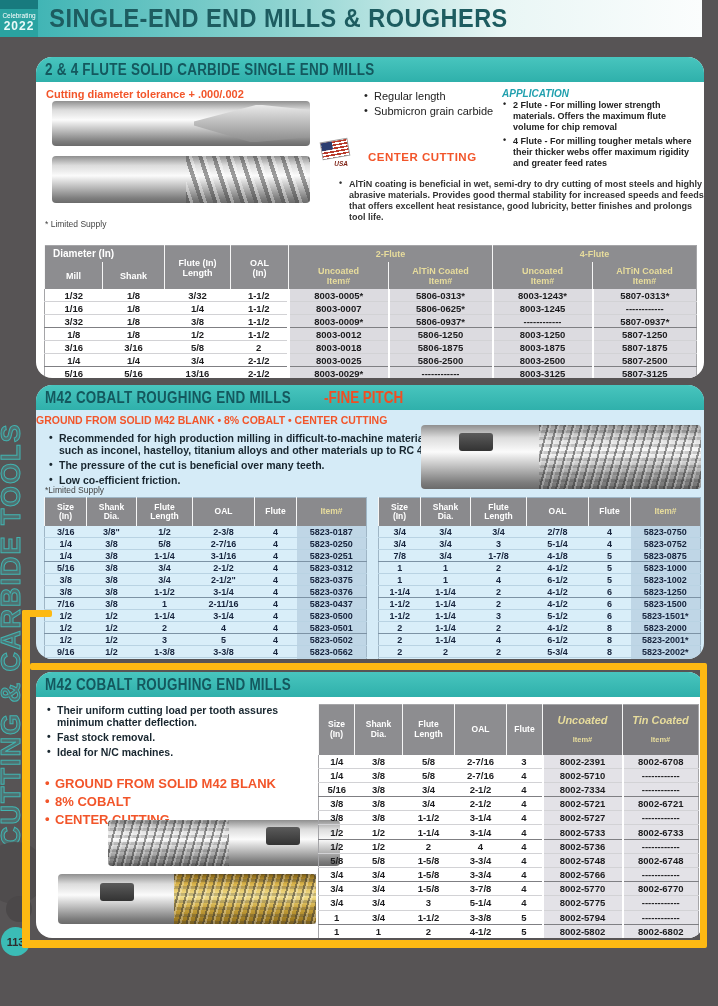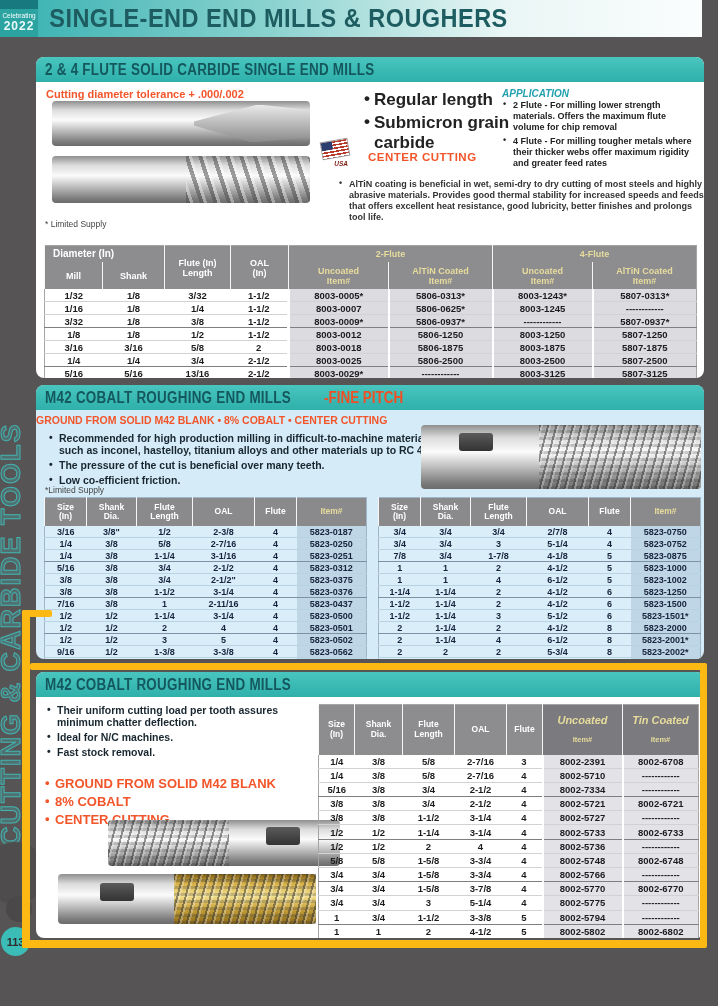--- a/index.html
+++ b/index.html
@@ -22,38 +22,38 @@
       writing-mode:vertical-rl;transform:rotate(180deg);text-align:center;
       font-size:27px;font-weight:bold;letter-spacing:2px;white-space:nowrap;
       color:rgba(66,180,177,.30);-webkit-text-stroke:1px #42b4b1}
   .gear1{position:absolute;left:-16px;top:842px;width:62px;height:62px;border-radius:50%;background:#4f4c4d}
   .gear2{position:absolute;left:6px;top:896px;width:26px;height:26px;border-radius:50%;background:#4b4849}
   .page-badge{position:absolute;left:1px;top:927px;width:29px;height:29px;border-radius:50%;
       background:#3bbcb6;display:flex;align-items:center;justify-content:center;
       font-size:11px;font-weight:bold;color:#2e2c2d}
 
   
-  .card{position:absolute;background:#fff;border-radius:8px;overflow:hidden}
+  .card{position:absolute;background:#fff;border-radius:16px;overflow:hidden}
   #card1{left:36px;top:57px;width:668px;height:321px}
   #card2{left:36px;top:385px;width:668px;height:274px;background:#d5ebf7}
   #card3{left:36px;top:672px;width:668px;height:266px}
   .bar{height:25px;background:linear-gradient(180deg,#48c5be,#2fb0ab);display:flex;align-items:center;padding:0 9px}
   .bar .t{font-size:16px;font-weight:bold;color:#14585e;transform:scaleX(.84);transform-origin:0 50%;white-space:nowrap;letter-spacing:.3px}
   .bar .t-suffix{font-size:16px;font-weight:bold;color:#f04e23;white-space:nowrap;transform:scaleX(.84);transform-origin:0 50%;margin-left:-14px}
   .abs{position:absolute}
 
   
   .orange-bold{color:#f2552a;font-weight:bold}
   ul.blist{margin:0;padding:0;list-style:none}
   ul.blist li{position:relative;padding-left:11px;margin-bottom:3px}
   ul.blist li::before{content:"\2022";position:absolute;left:1px;top:-1px}
 
   
   .tol{font-size:11px}
-  .features{font-size:17px;color:#222;font-weight:700}
+  .features{font-size:11px;color:#222;font-weight:400}
   .app-title{font-size:10px;font-weight:bold;font-style:italic;color:#21a0ae}
   .app-list{font-size:9px;color:#222;line-height:11px;font-weight:600}
   .app-list b{font-weight:800}
   .coat{font-size:9px;color:#333;line-height:11px;font-weight:600}
   .lim{font-size:8.5px;color:#444}
   .cc{font-size:11.5px;letter-spacing:.5px}
 
   
   .flag{width:26px;height:16px;position:relative;transform:rotate(-10deg);
         background:repeating-linear-gradient(180deg,#b93a2b 0 1.6px,#fff 1.6px 3.2px);
@@ -562,22 +562,22 @@
       </tbody>
   </table>
 </div>
 
 <div class="card" id="card3">
   <div class="bar">
     <span class="t">M42 COBALT ROUGHING END MILLS</span>
   </div>
   <ul class="blist abs" style="left:10px;top:32px;width:268px;font-size:10.5px;color:#18262f;font-weight:600;line-height:12px">
       <li>Their uniform cutting load per tooth assures minimum chatter deflection.</li>
+      <li>Fast stock removal.</li>
       <li>Ideal for N/C machines.</li>
-      <li>Fast stock removal.</li>
     </ul>
   <ul class="blist abs orange-bold" style="left:8px;top:104px;width:268px;font-size:13px;line-height:15px">
       <li>GROUND FROM SOLID M42 BLANK</li>
       <li>8% COBALT</li>
       <li>CENTER CUTTING</li>
     </ul>
 
   <div class="abs metal" style="left:72px;top:148px;width:232px;height:46px">
     <div class="abs rough" style="left:0;top:0;width:52%;height:100%;border-radius:4px 0 0 4px"></div>
     <div class="notch" style="right:40px;top:7px"></div>

